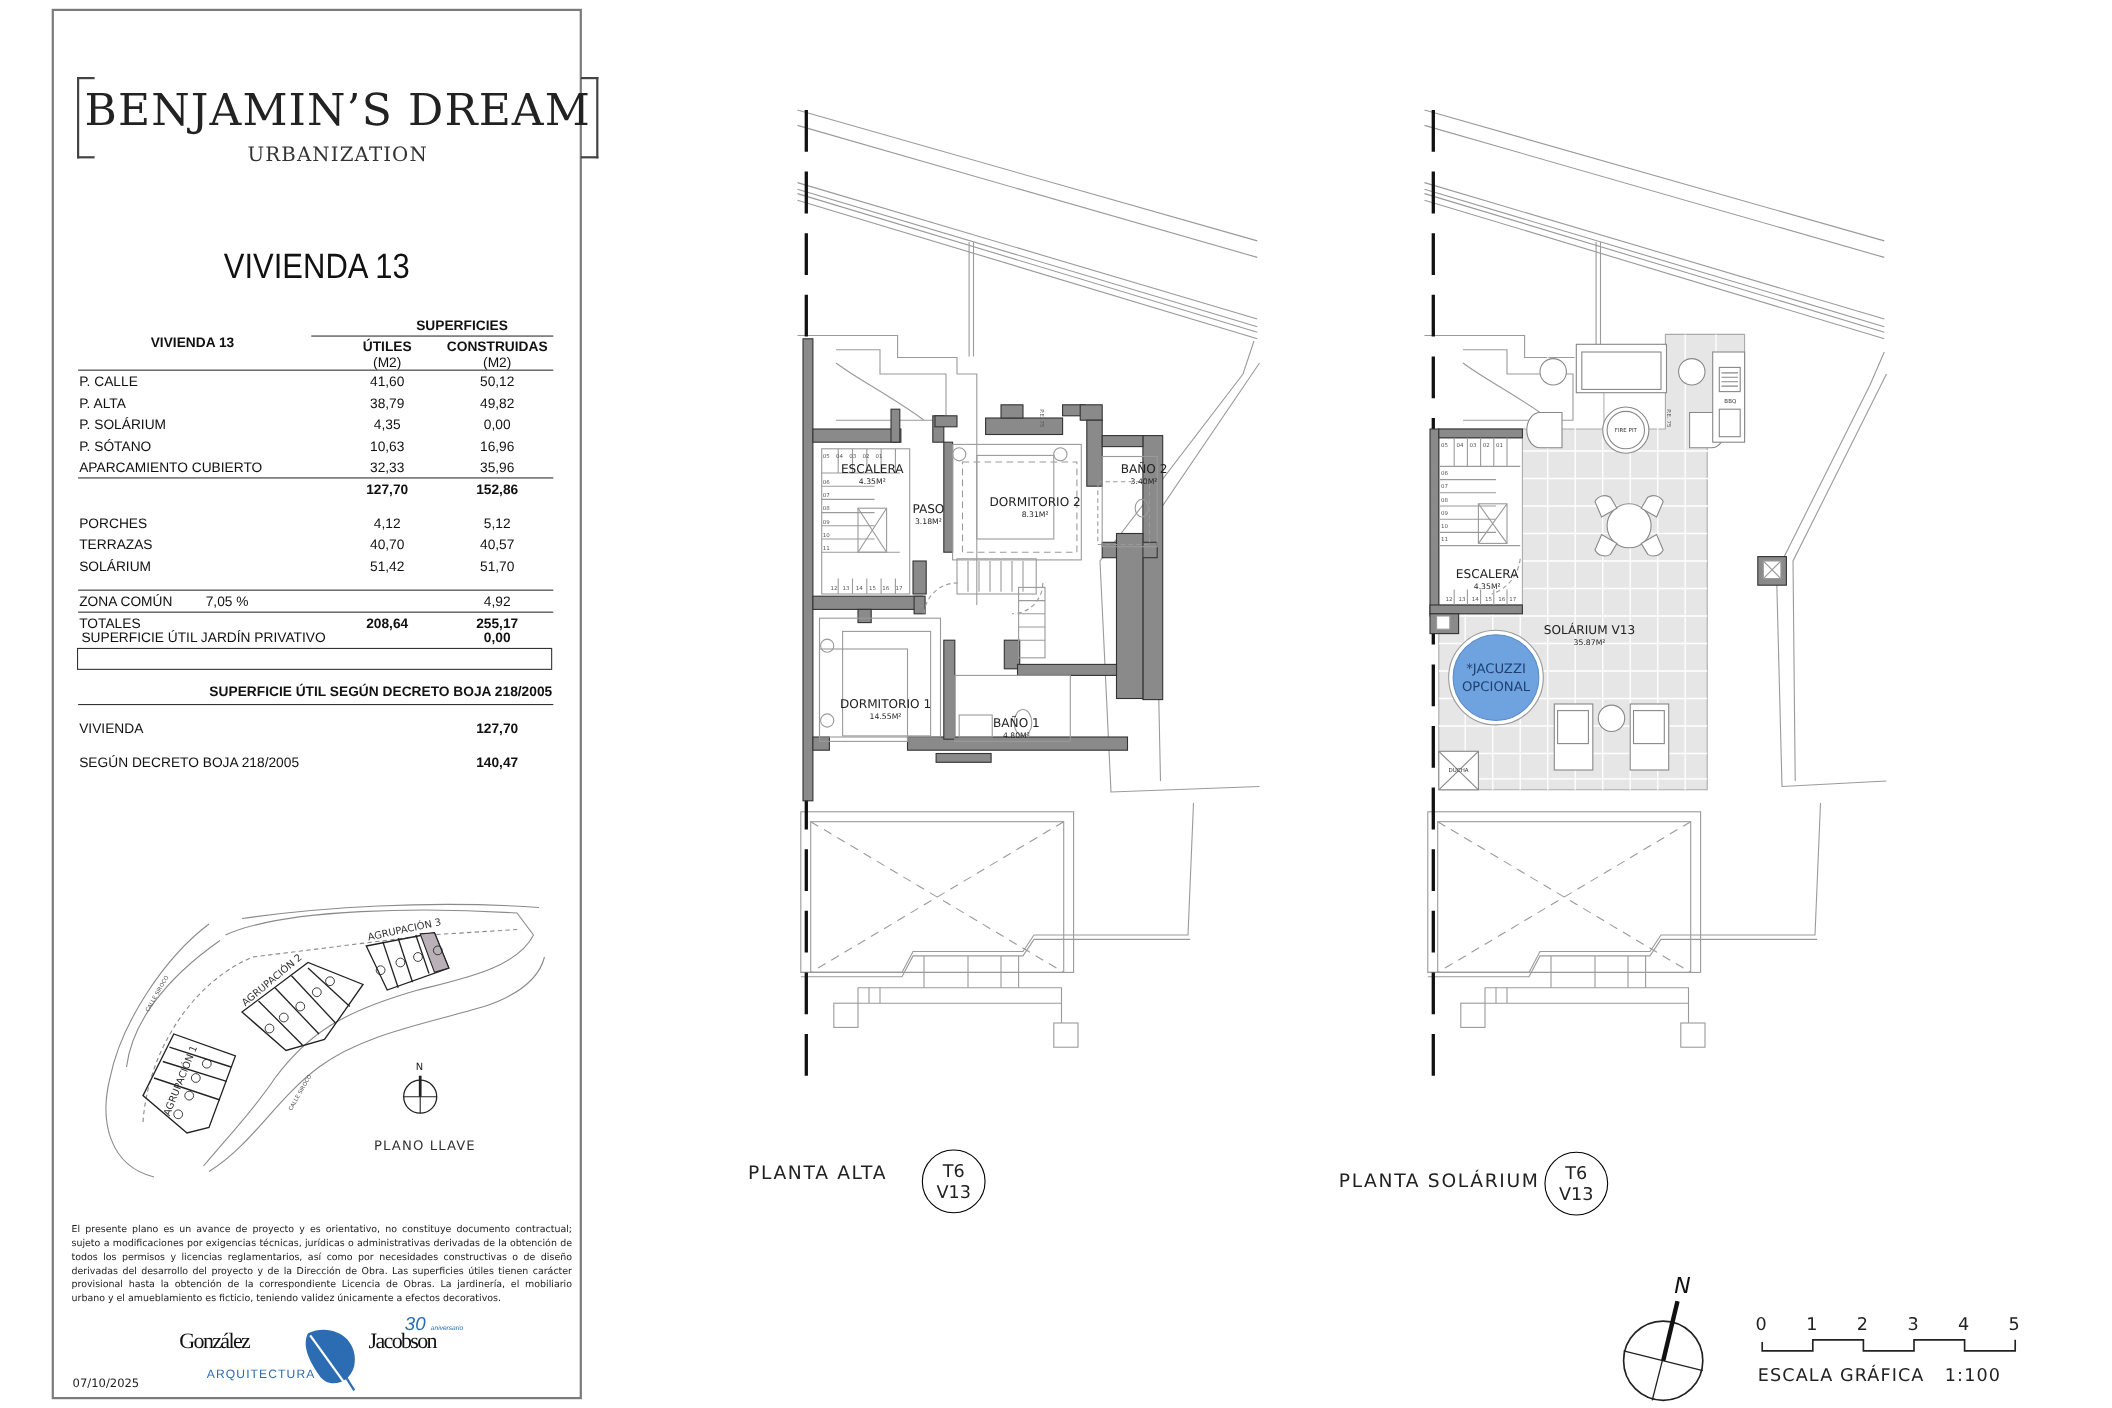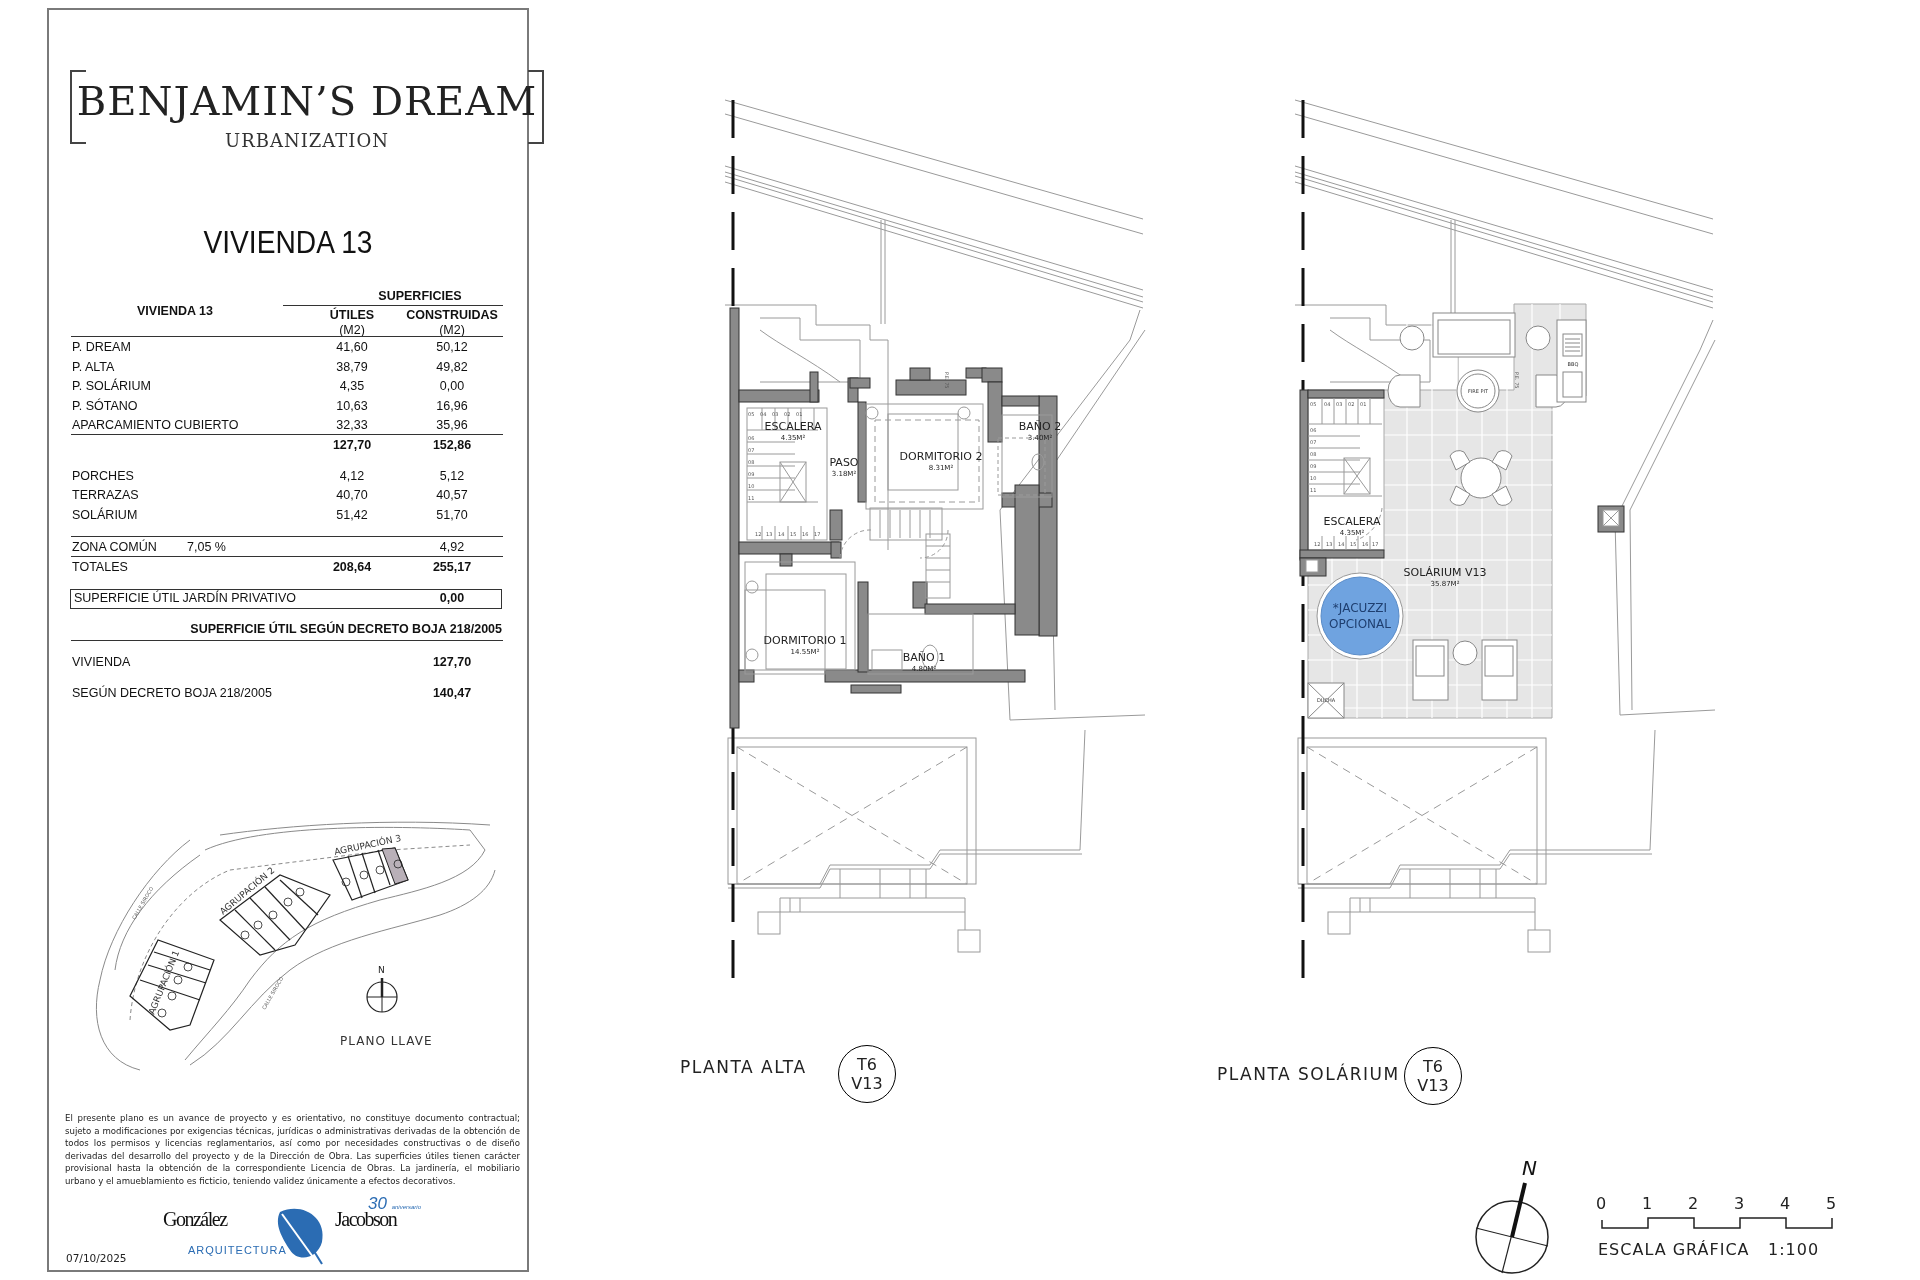--- a/index.html
+++ b/index.html
@@ -62,21 +62,21 @@
     <span class="c1 bold">ÚTILES</span>
     <span class="c2 bold">CONSTRUIDAS</span>
   </div>
   <div class="row" style="top:323px;">
     <span class="c1">(M2)</span>
     <span class="c2">(M2)</span>
   </div>
   <div class="hline" style="left:71px;width:432px;top:336px;"></div>
 
   <div class="row" style="top:340px;">
-    <span class="c0">P. DREAM</span>
+    <span class="c0">P. CALLE</span>
     <span class="c1">41,60</span>
     <span class="c2">50,12</span>
   </div>
   <div class="row" style="top:360px;">
     <span class="c0">P. ALTA</span>
     <span class="c1">38,79</span>
     <span class="c2">49,82</span>
   </div>
   <div class="row" style="top:379px;">
     <span class="c0">P. SOLÁRIUM</span>
@@ -121,21 +121,21 @@
     <span class="c2">4,92</span>
   </div>
   <div class="hline" style="left:71px;width:432px;top:556px;"></div>
   <div class="row" style="top:560px;">
     <span class="c0">TOTALES</span>
     <span class="c1 bold">208,64</span>
     <span class="c2 bold">255,17</span>
   </div>
 
   <div class="boxrow"></div>
-  <div class="row" style="top:591px;">
+  <div class="row" style="top:573px;">
     <span class="c0" style="left:2px;">SUPERFICIE ÚTIL JARDÍN PRIVATIVO</span>
     <span class="c2 bold">0,00</span>
   </div>
 
   <div class="abs bold" style="left:72px;width:430px;top:622px;text-align:right;font-size:12.5px;">SUPERFICIE ÚTIL SEGÚN DECRETO BOJA 218/2005</div>
   <div class="hline" style="left:71px;width:432px;top:640px;"></div>
   <div class="row" style="top:655px;">
     <span class="c0">VIVIENDA</span>
     <span class="c2 bold">127,70</span>
   </div>

